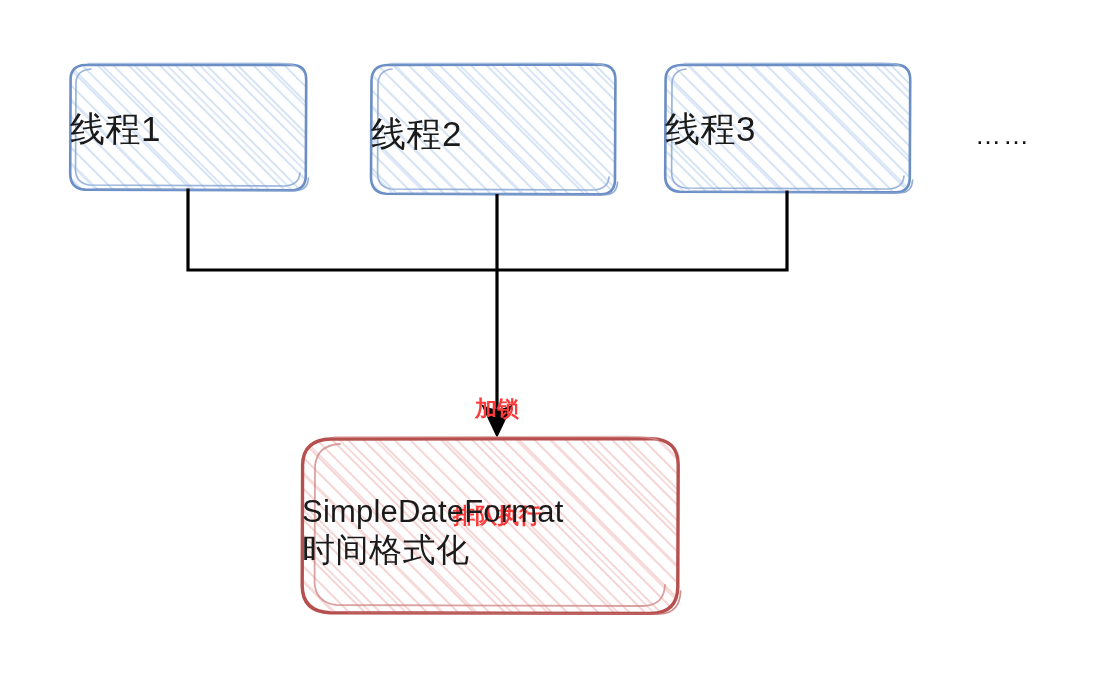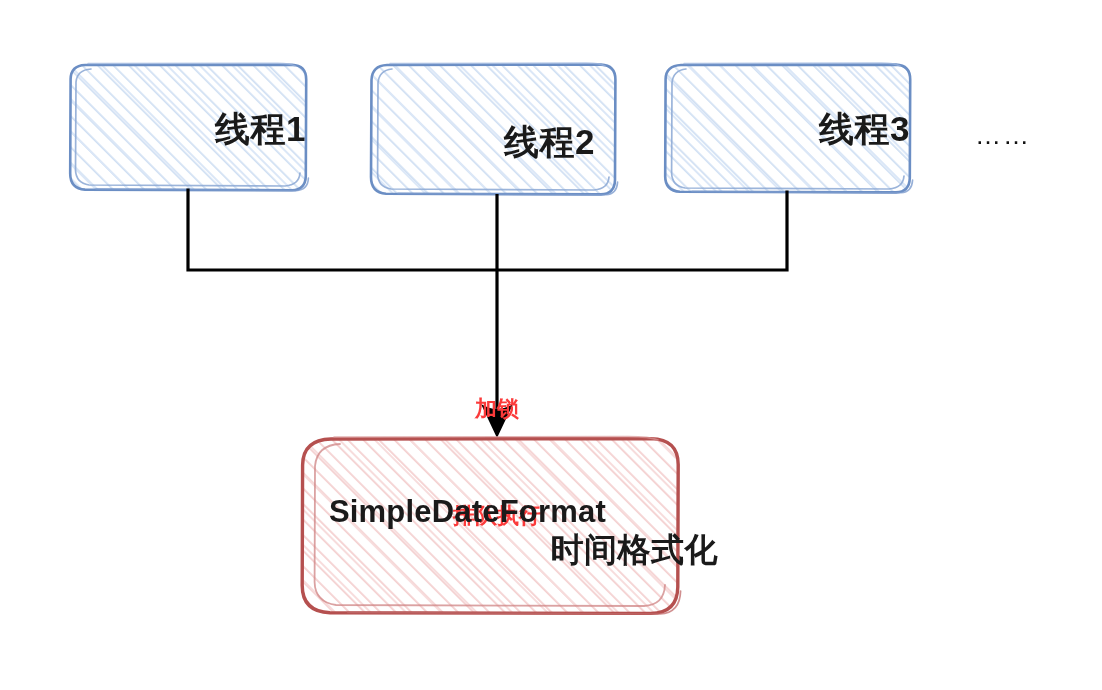--- a/index.html
+++ b/index.html
@@ -20,27 +20,26 @@
   }
   #diagram-svg {
     position: absolute;
     left: 0;
     top: 0;
     width: 1102px;
     height: 690px;
   }
   .node-label {
     position: absolute;
-    text-align: right;
+    text-align: left;
     color: #1a1a1a;
     line-height: 1.18;
     white-space: pre;
     pointer-events: none;
     user-select: none;
-    font-weight: bold;
   }
   .thread-label {
     font-size: 35px;
     letter-spacing: 0.5px;
   }
   .sdf-label-latin {
     font-size: 31px;
     letter-spacing: 0.2px;
   }
   .sdf-label-cn {
@@ -130,21 +129,21 @@
       <path d="M330,440 Q303,440 302.5,466 L302,586 Q302,612 330,612.6 L650,613 Q677,613 677.6,587 L678,465 Q678,439.4 651,439 Z" fill="url(#hatch-red2)" stroke="none"></path>
       <path d="M331,439 Q303,439.6 302.6,465 L302.2,585 Q302,611.6 330,612.8 L651,613.4 Q677.4,613 677.8,587 L678.2,465 Q678.4,439.2 651,438.6 Z" fill="none" stroke="#b5504f" stroke-width="3.4" stroke-linecap="round" stroke-linejoin="round"></path>
       <path d="M340,444 Q317,445 315,466 L314.6,582 Q315,602 336,605 L644,606 Q664,605 665,585" fill="none" stroke="#cf8383" stroke-width="1.8" stroke-linecap="round" opacity="0.75"></path>
       <path d="M348,612.4 L660,614 Q680,613 680.6,591" fill="none" stroke="#c06a69" stroke-width="1.7" stroke-linecap="round" opacity="0.75"></path>
       <path d="M334,437 L628,436.6 Q650,436.6 658,440" fill="none" stroke="#d89595" stroke-width="1.6" stroke-linecap="round" opacity="0.7"></path>
     </g>
   </svg>
 
   <div class="node-label thread-label" style="left:70px; top:108px; width:236px;">线程1</div>
 
-  <div class="node-label thread-label" style="left:371px; top:121px; width:212px;margin-left:12px;">线程2</div>
+  <div class="node-label thread-label" style="left:371px; top:113px; width:212px;">线程2</div>
 
   <div class="node-label thread-label" style="left:665px; top:108px; width:245px;">线程3</div>
 
   <div class="ellipsis-dots" style="left:975px; top:122px;">……</div>
 
   <div class="edge-label" style="left:397px; top:320px; width:200px;">
     <div>加锁</div>
     <div>排队执行</div>
   </div>
 

